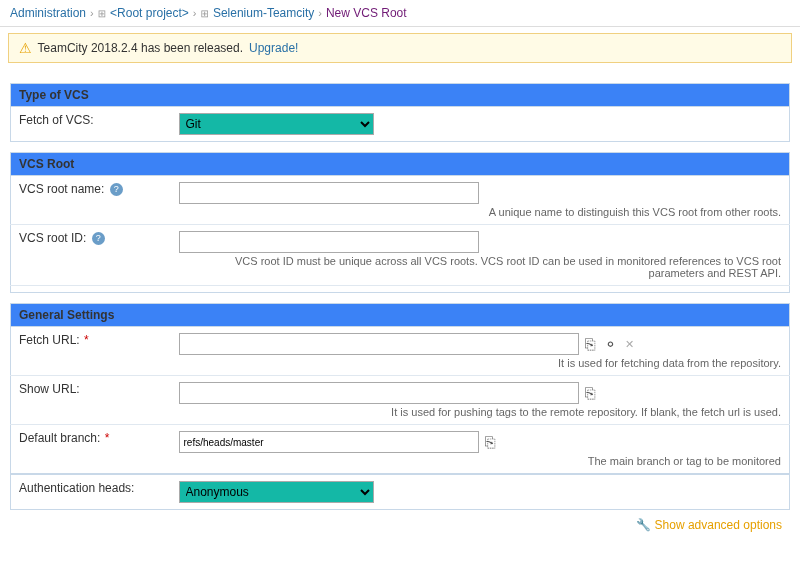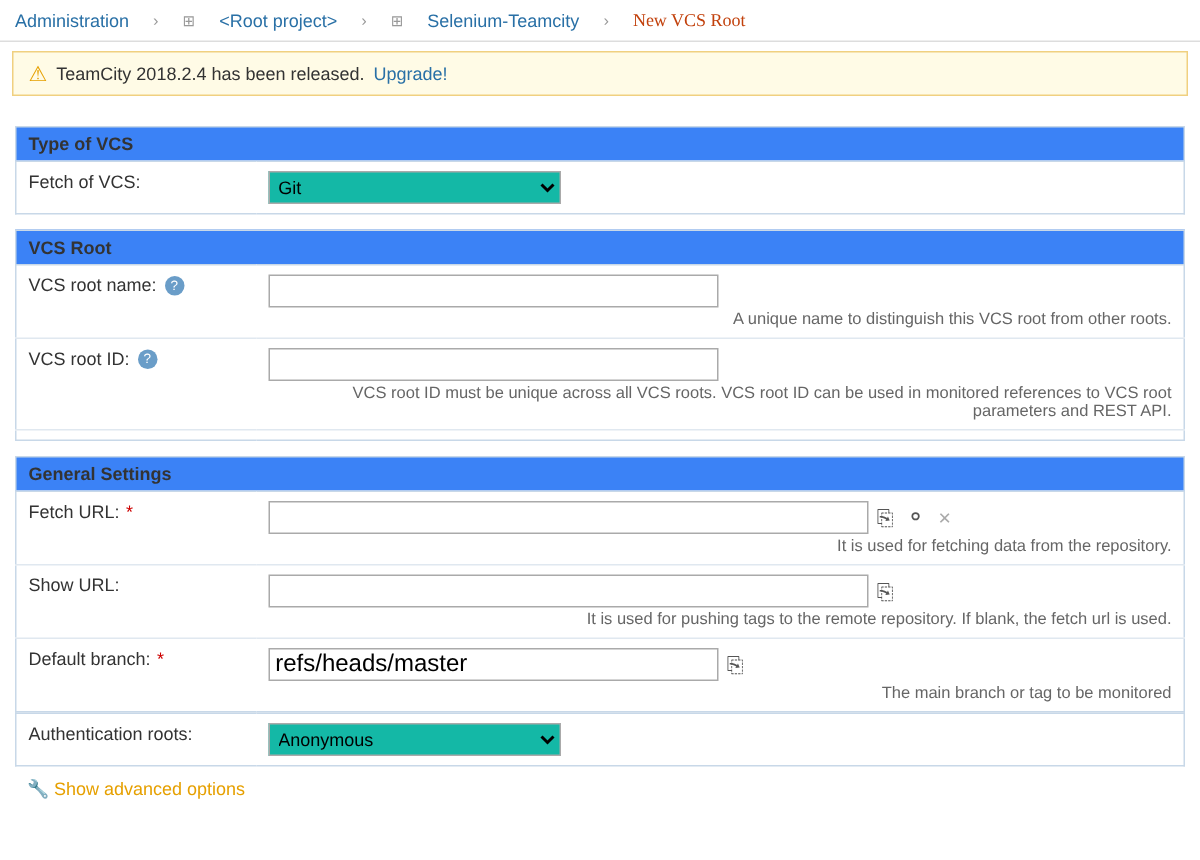--- a/index.html
+++ b/index.html
@@ -7,25 +7,25 @@
 
     
     .breadcrumb {
       background: #fff;
       padding: 6px 10px;
       font-size: 12px;
       color: #555;
       border-bottom: 1px solid #ddd;
       display: flex;
       align-items: center;
-      gap: 16px;
+      gap: 4px;
     }
     .breadcrumb a { color: #2970a6; text-decoration: none; }
     .breadcrumb .sep { color: #999; font-size: 11px; }
-    .breadcrumb .current { color: #c2410c; font-family: Liberation Serif, serif; }
+    .breadcrumb .current { color: #701a75; }
 
     
     .alert-bar {
       background: #fffbe6;
       border: 1px solid #f0d080;
       padding: 6px 10px;
       margin: 6px 8px;
       font-size: 12px;
       display: flex;
       align-items: center;
@@ -94,21 +94,21 @@
       height: 22px;
       border: 1px solid #aaa;
       padding: 2px 4px;
       font-size: 12px;
     }
     .text-input-wide {
       width: 400px;
       height: 22px;
       border: 1px solid #aaa;
       padding: 2px 4px;
-      font-size: 16px;
+      font-size: 10px;
     }
     .hint-text {
       font-size: 11px;
       color: #666;
       margin-top: 2px;
       text-align: right;
     }
 
     
     .select-box {
@@ -144,20 +144,21 @@
       padding: 10px 8px;
       display: flex;
       align-items: center;
       gap: 6px;
     }
 
     
     .advanced-link {
       padding: 8px 8px 2px 8px;
       font-size: 12px;
+      text-align: right;
     }
     .advanced-link a {
       color: #e6a000;
       text-decoration: none;
       font-size: 12px;
     }
     .wrench { margin-right: 3px; }
 
     .spacer-row td { padding: 3px 8px; }
   </style>
@@ -267,21 +268,21 @@
         </div>
         <div class="hint-text">The main branch or tag to be monitored</div>
       </td>
     </tr>
   </tbody>
     </table>
 
   <table class="form-table">
     <tbody>
         <tr>
-      <td class="label-col">Authentication roots:</td>
+      <td class="label-col">Authentication heads:</td>
       <td class="value-col">
         <select class="select-box select-auth">
           <option>Anonymous</option>
         </select>
       </td>
     </tr>
   </tbody>
     </table>
 
   <div class="advanced-link">

